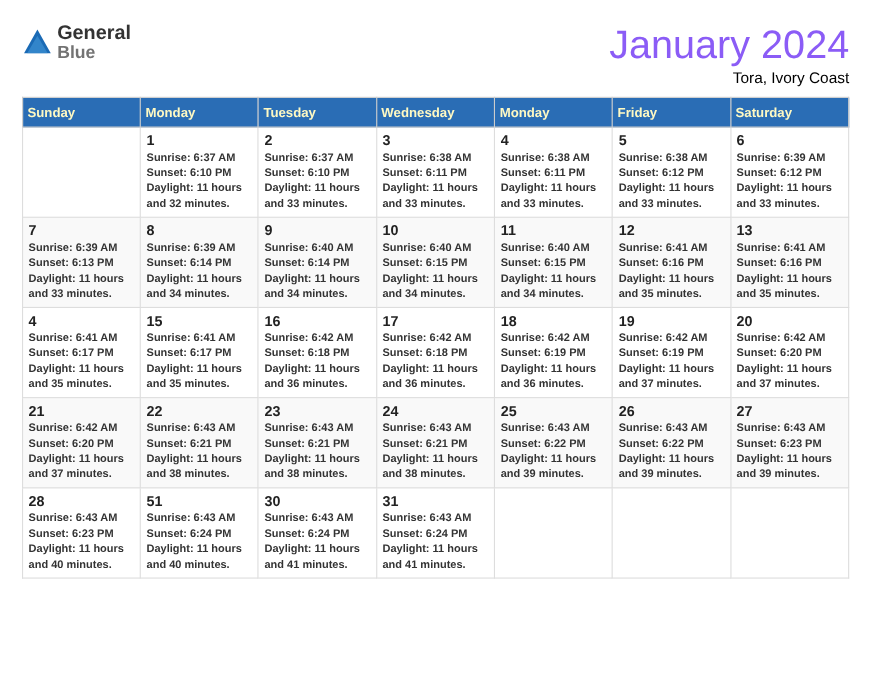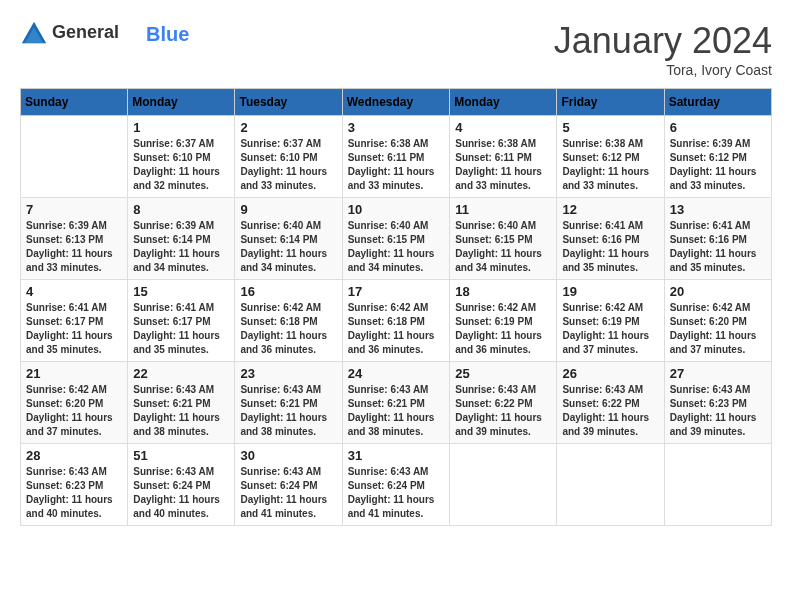--- a/index.html
+++ b/index.html
@@ -16,58 +16,57 @@
       align-items: flex-start;
       margin-bottom: 10px;
     }
     .logo {
       display: flex;
       align-items: center;
       gap: 4px;
     }
     .logo-text {
       display: flex;
-      flex-direction: row;
+      flex-direction: column;
       line-height: 1.1;
     }
     .logo-general {
       font-size: 18px;
       font-weight: bold;
       color: #333;
     }
     .logo-blue {
-      font-size: 20px;
-      font-weight: bold;
-      color: #3b82f6;
-      margin-left: 27px;
+      font-size: 16px;
+      font-weight: bold;
+      color: #737373;
     }
     .logo-icon {
       width: 28px;
       height: 28px;
     }
     .title-block {
       text-align: right;
     }
     .calendar-title {
       font-size: 36px;
       font-weight: normal;
-      color: #404040;
+      color: #8b5cf6;
     }
     .calendar-subtitle {
       font-size: 14px;
-      color: #404040;
+      color: #000000;
     }
     table {
       width: 100%;
       border-collapse: collapse;
       font-size: 11px;
     }
     thead tr th {
       background-color: #2a6db5;
-      color: #000000;
+      color: #fef9c3;
       padding: 6px 4px;
       text-align: left;
       font-size: 12px;
       font-weight: bold;
       border: 1px solid #ccc;
     }
     tbody tr td {
       vertical-align: top;
       padding: 4px 5px;
       border: 1px solid #ddd;

